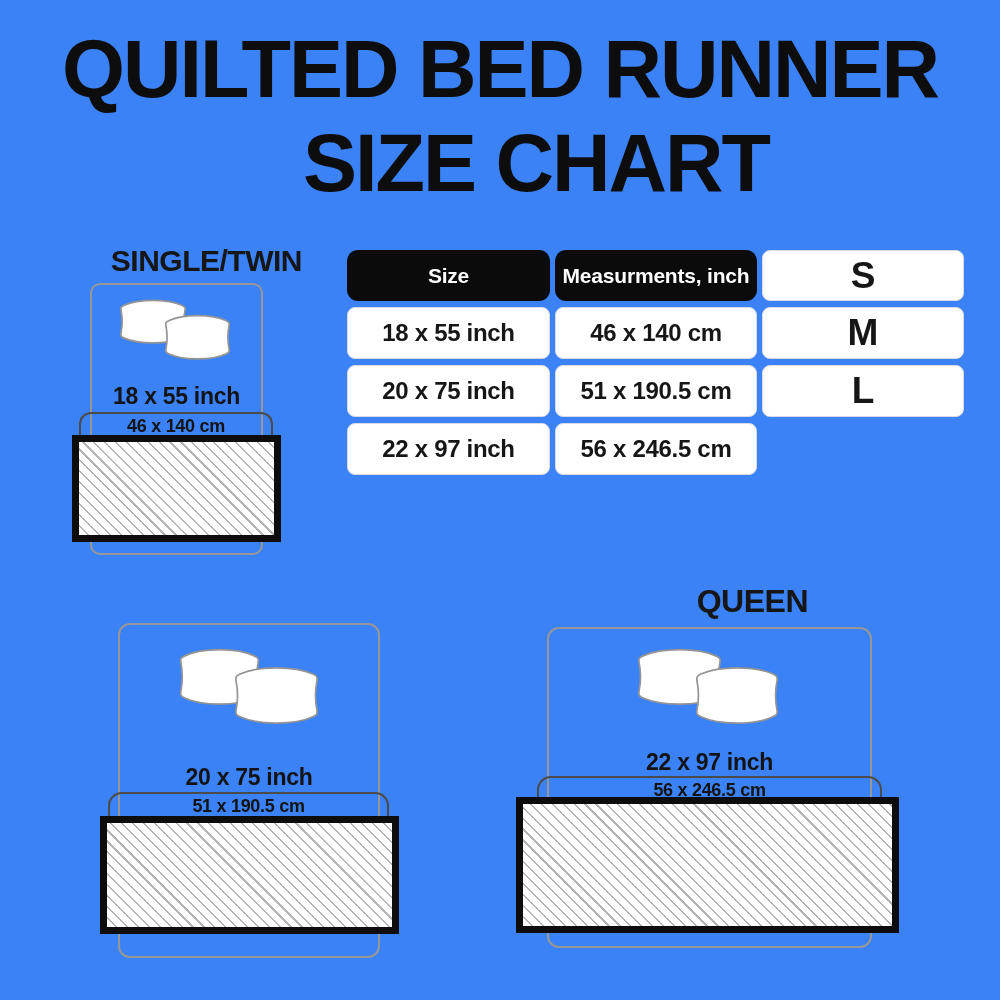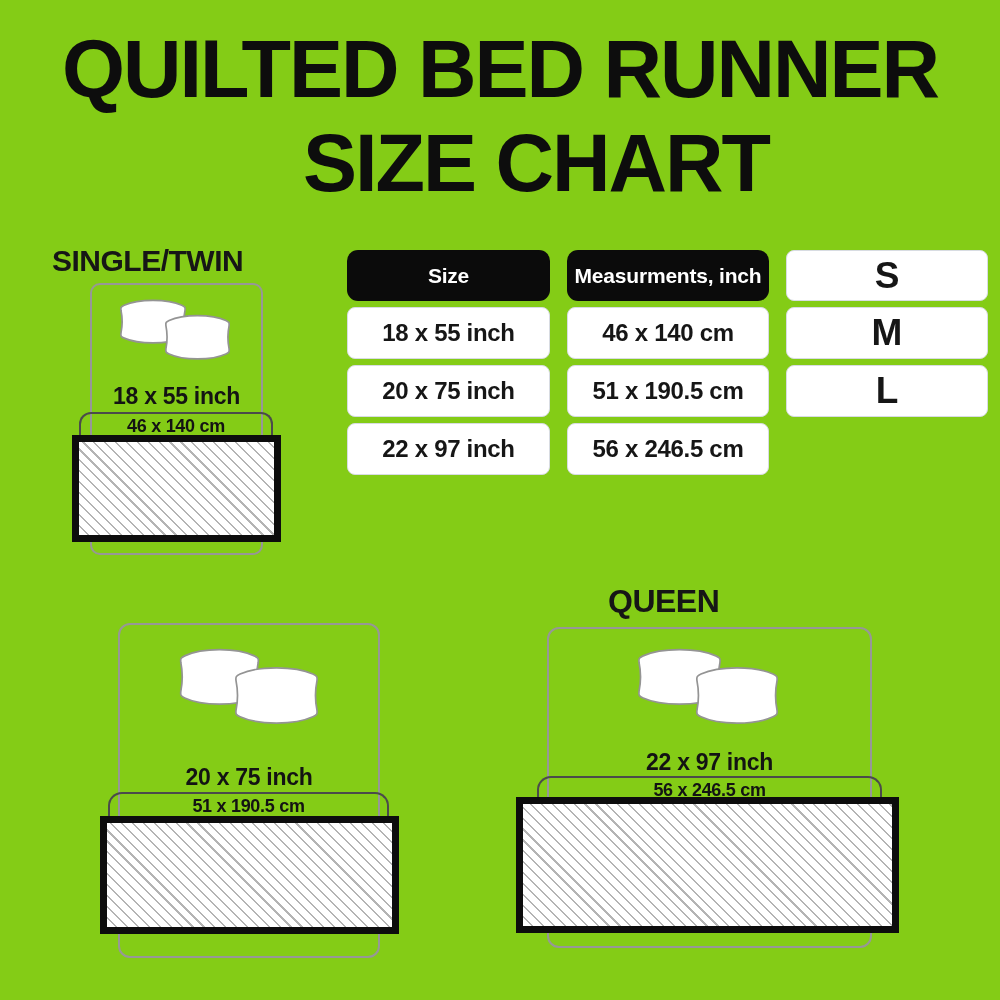--- a/index.html
+++ b/index.html
@@ -1,32 +1,32 @@
 <!DOCTYPE html>
 <html><head>
 <meta charset="utf-8">
 <style>
   html,body{margin:0;padding:0;background:#ffffff;}
   .canvas{
-    position:relative;width:1000px;height:1000px;background:#84cc16;overflow:hidden;
+    position:relative;width:1000px;height:1000px;background:#3b82f6;overflow:hidden;
     font-family:"Liberation Sans","DejaVu Sans",sans-serif;color:#111111;
   }
 
   
   .title-line{
     position:absolute;left:0;width:1000px;text-align:center;
     font-weight:bold;font-size:81px;line-height:1.13;letter-spacing:-2px;color:#0d0d0d;
   }
   .title-1{top:24px;}
   .title-2{top:118px;margin-left:36px;}
 
   
   .diag-label{
     position:absolute;font-weight:bold;color:#161616;letter-spacing:-0.5px;
-    text-align:left;line-height:1;
+    text-align:right;line-height:1;
   }
 
   
   .bed{
     position:absolute;border:2px solid #979797;border-radius:12px;
     background:transparent;box-sizing:border-box;z-index:1;
   }
   .pillow{position:absolute;z-index:2;}
   .meas-inch{
     position:absolute;font-weight:bold;font-size:23px;line-height:1;color:#131313;
@@ -46,21 +46,21 @@
       repeating-linear-gradient(45deg,
         rgba(0,0,0,0) 0px, rgba(0,0,0,0) 6.2px,
         #b4b4b4 6.2px, #b4b4b4 7.7px),
       #ffffff;
   }
 
   
   .size-table{
     position:absolute;left:347px;top:250px;width:617px;height:227px;
     display:grid;grid-template-columns:203px 202px 202px;
-    grid-template-rows:51px 52px 52px 52px;gap:6px 17px;z-index:4;
+    grid-template-rows:51px 52px 52px 52px;gap:6px 5px;z-index:4;
   }
   .th{
     background:#0b0b0b;color:#ffffff;border-radius:11px;
     display:flex;align-items:center;justify-content:center;
     font-weight:bold;font-size:21px;letter-spacing:-0.2px;
   }
   .td{
     background:#ffffff;border:1.5px solid #d8dce2;border-radius:8px;
     display:flex;align-items:center;justify-content:center;
     font-weight:bold;color:#161616;box-sizing:border-box;

